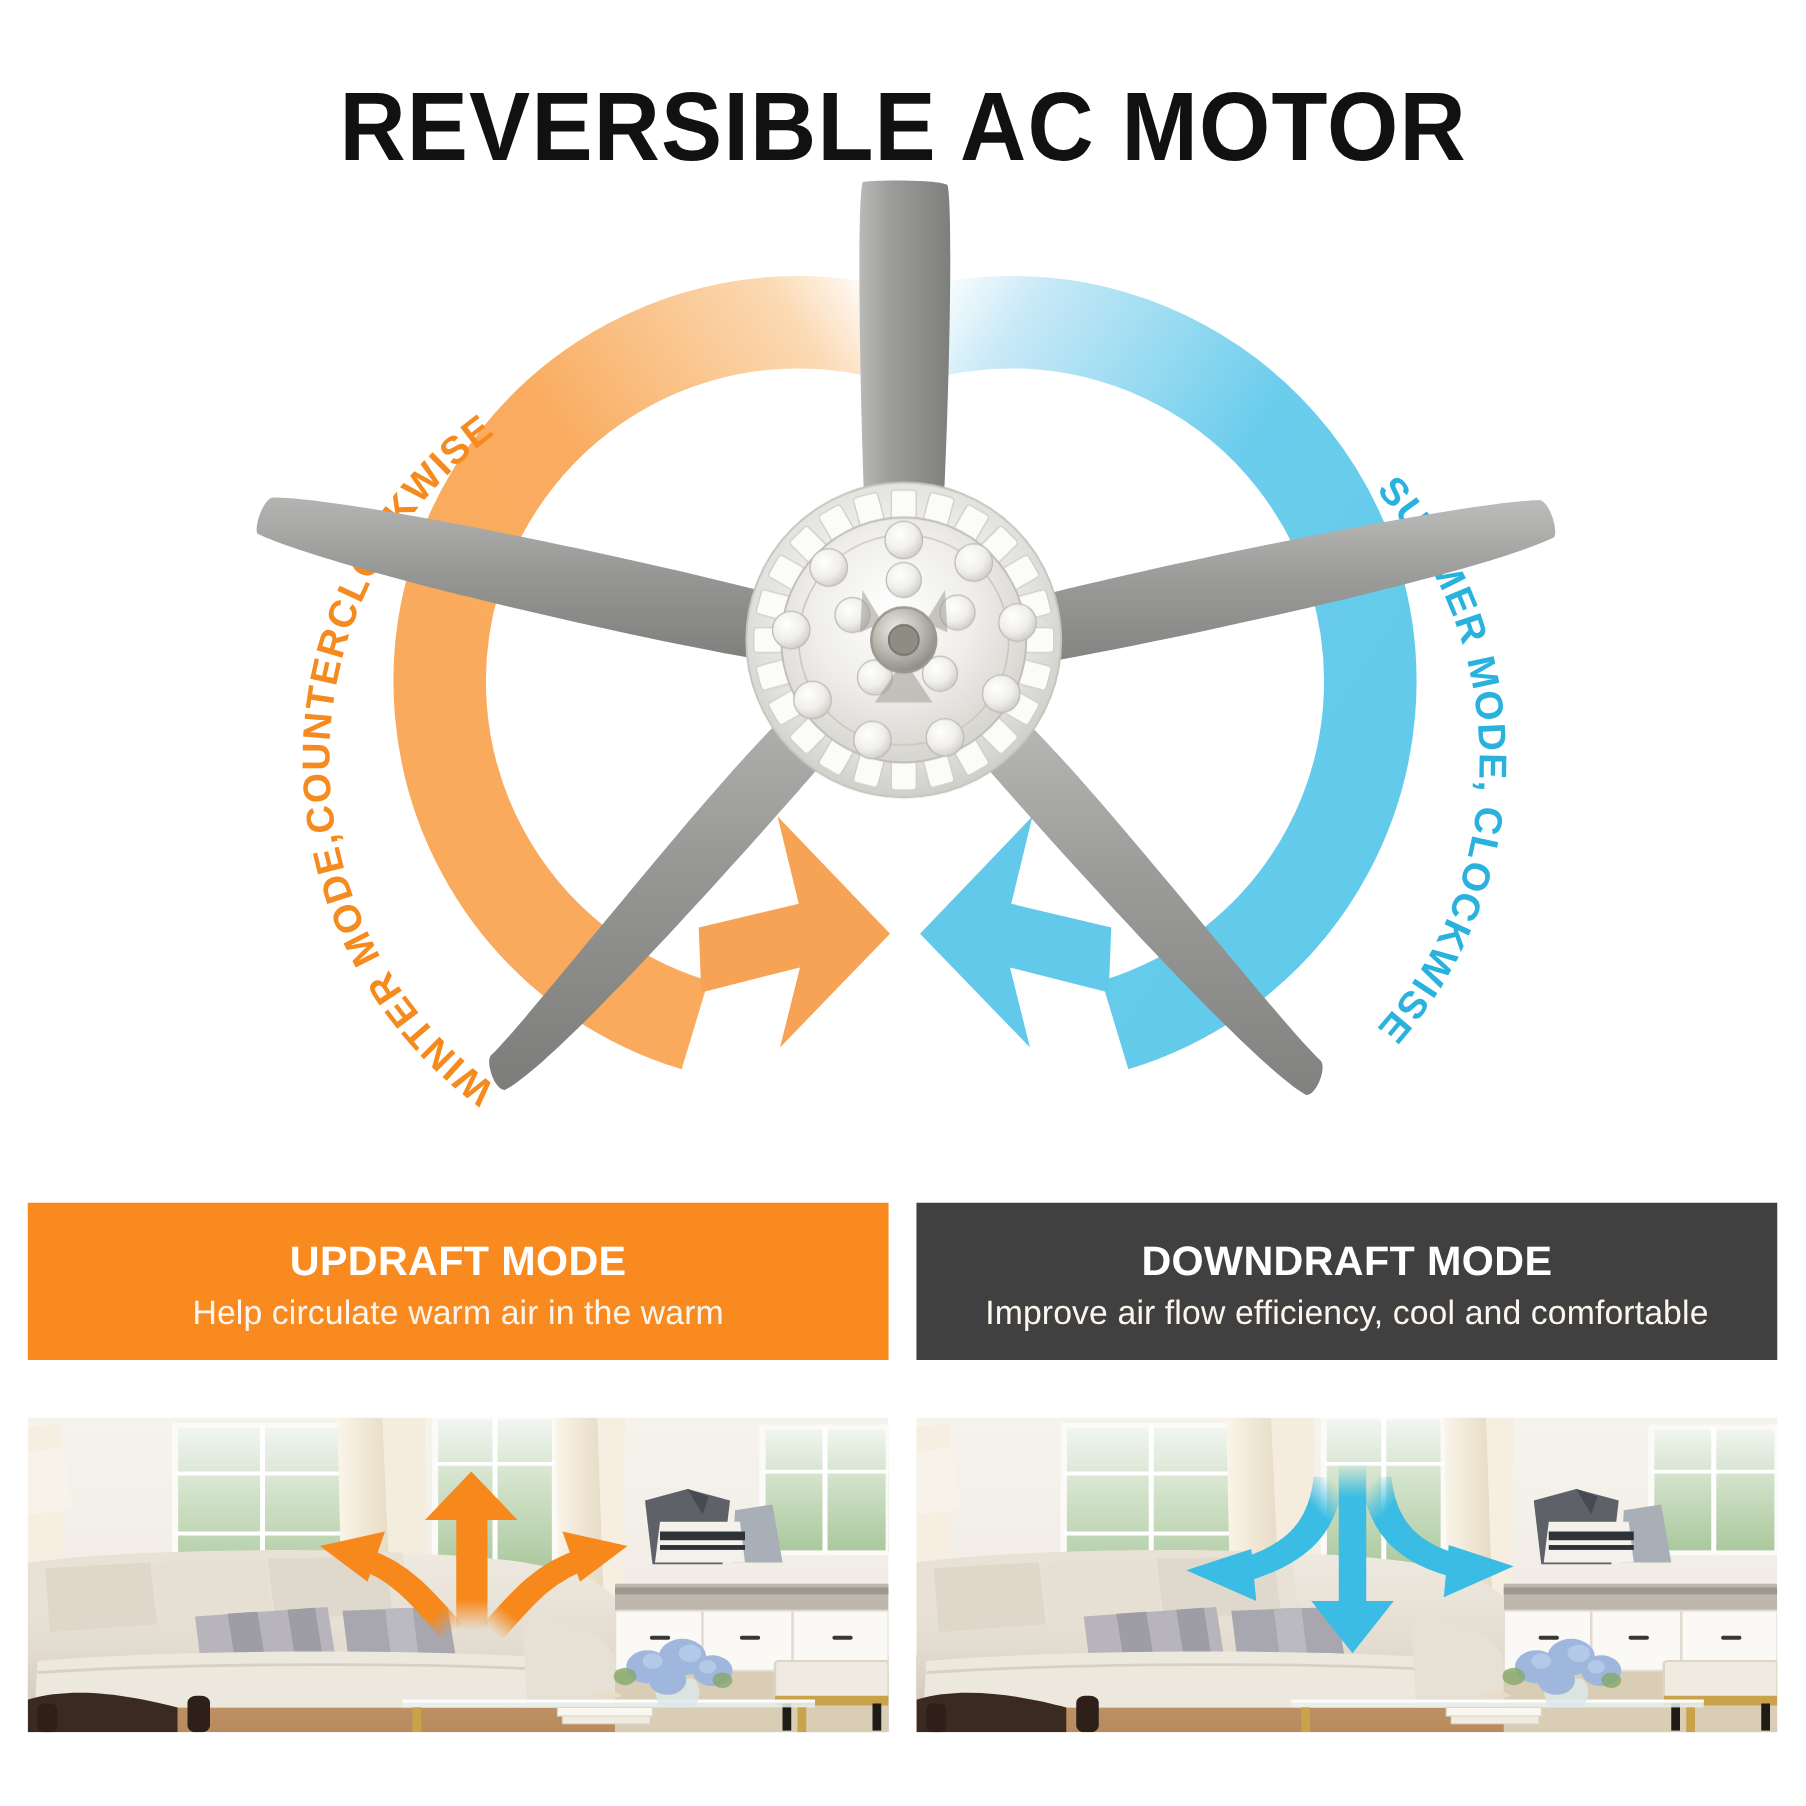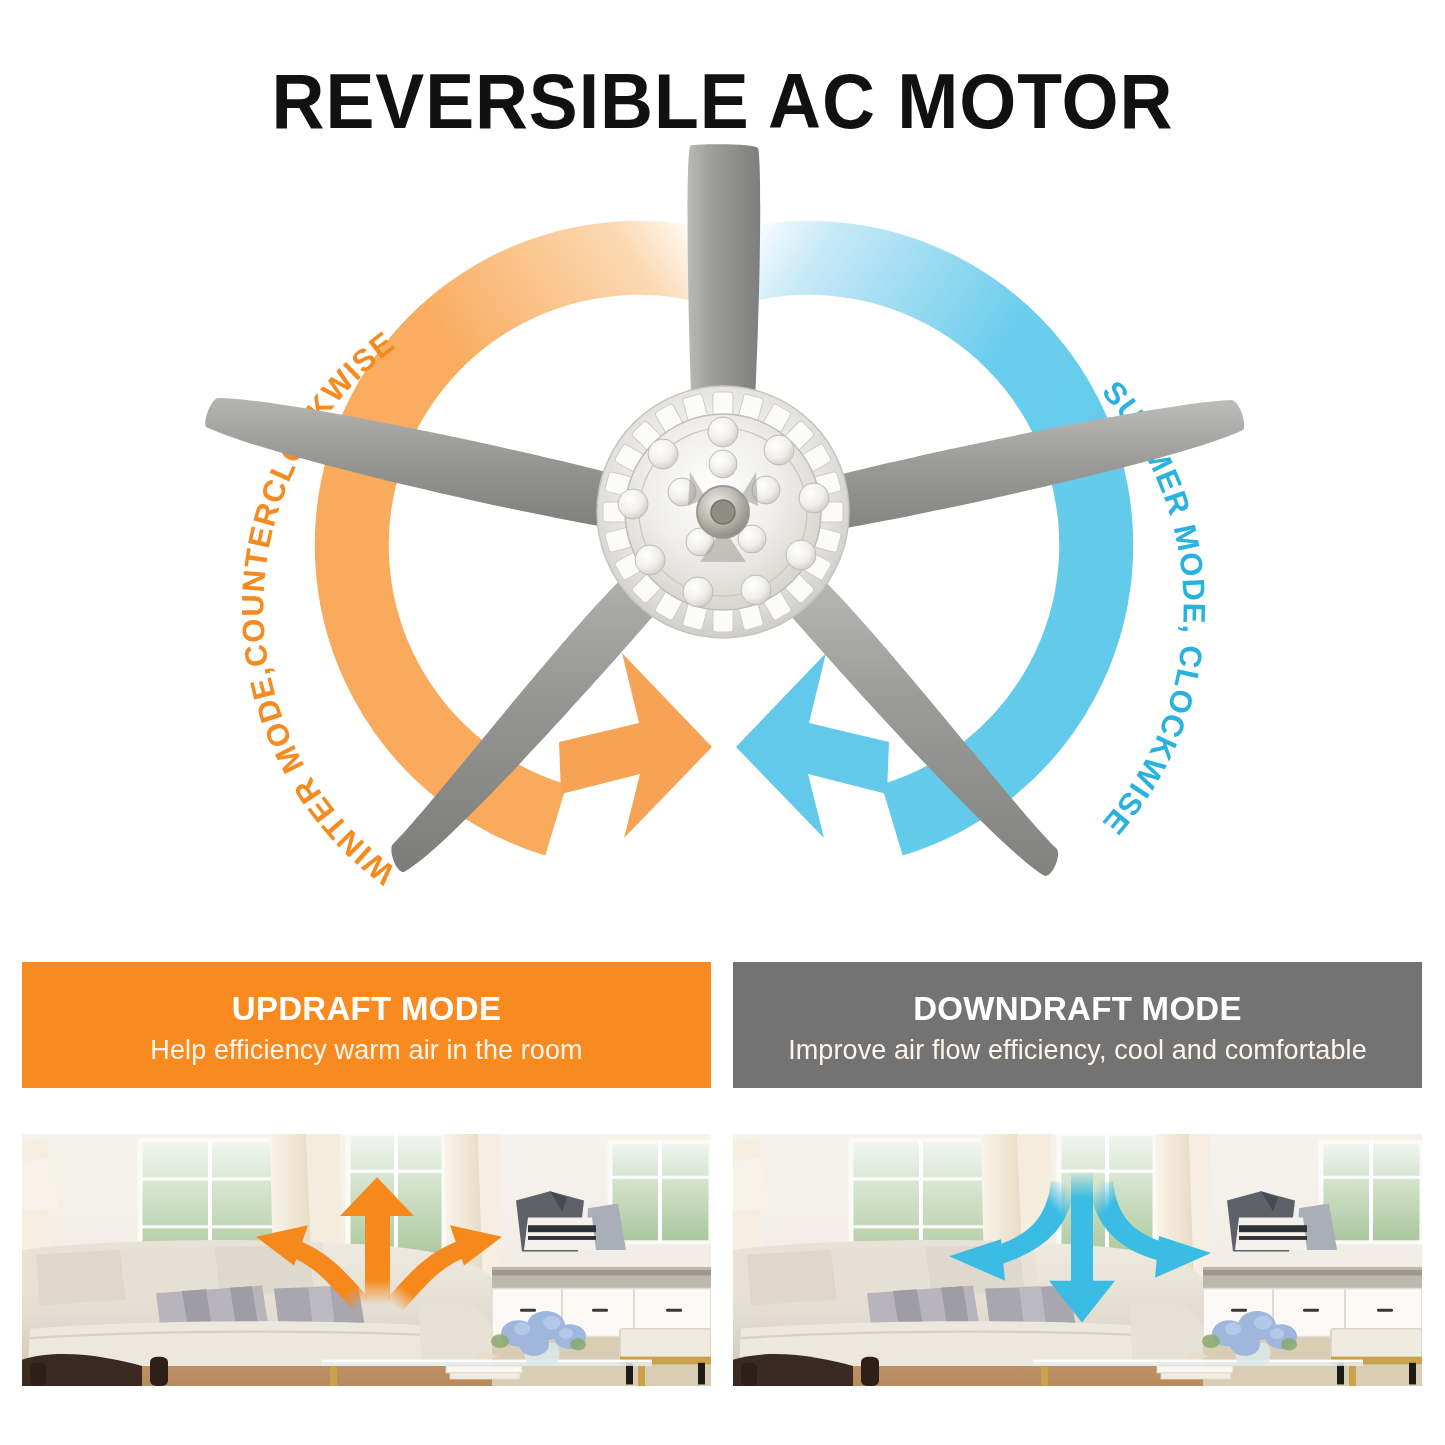--- a/index.html
+++ b/index.html
@@ -69,21 +69,21 @@
     height: 126px;
     flex: 0 0 126px;
     display: flex;
     flex-direction: column;
     align-items: center;
     justify-content: center;
     box-sizing: border-box;
     padding-top: 6px;
   }
   .band-updraft { background: #F98A20; }
-  .band-downdraft { background: #737373; }
+  .band-downdraft { background: #404040; }
   .band-title {
     color: #ffffff;
     font-weight: 700;
     font-size: 33px;
     letter-spacing: 0.3px;
     line-height: 1.1;
     margin-bottom: 9px;
     white-space: nowrap;
   }
   .band-sub {
@@ -331,21 +331,21 @@
     </g>
   </g>
 </svg>
 </div>
 
 <div class="panels">
 
   <div class="panel">
     <div class="band band-updraft">
       <div class="band-title">UPDRAFT MODE</div>
-      <div class="band-sub">Help efficiency warm air in the room</div>
+      <div class="band-sub">Help circulate warm air in the warm</div>
     </div>
     <div class="photo">
 
       <svg viewBox="0 0 689 326" preserveAspectRatio="none" xmlns="http://www.w3.org/2000/svg">
         <defs>
           <linearGradient id="wallU" x1="0" y1="0" x2="0" y2="1">
             <stop offset="0%" stop-color="#F6F3ED"></stop>
               <stop offset="100%" stop-color="#EDE8E0"></stop>
           </linearGradient>
           <linearGradient id="winU" x1="0" y1="0" x2="0" y2="1">

